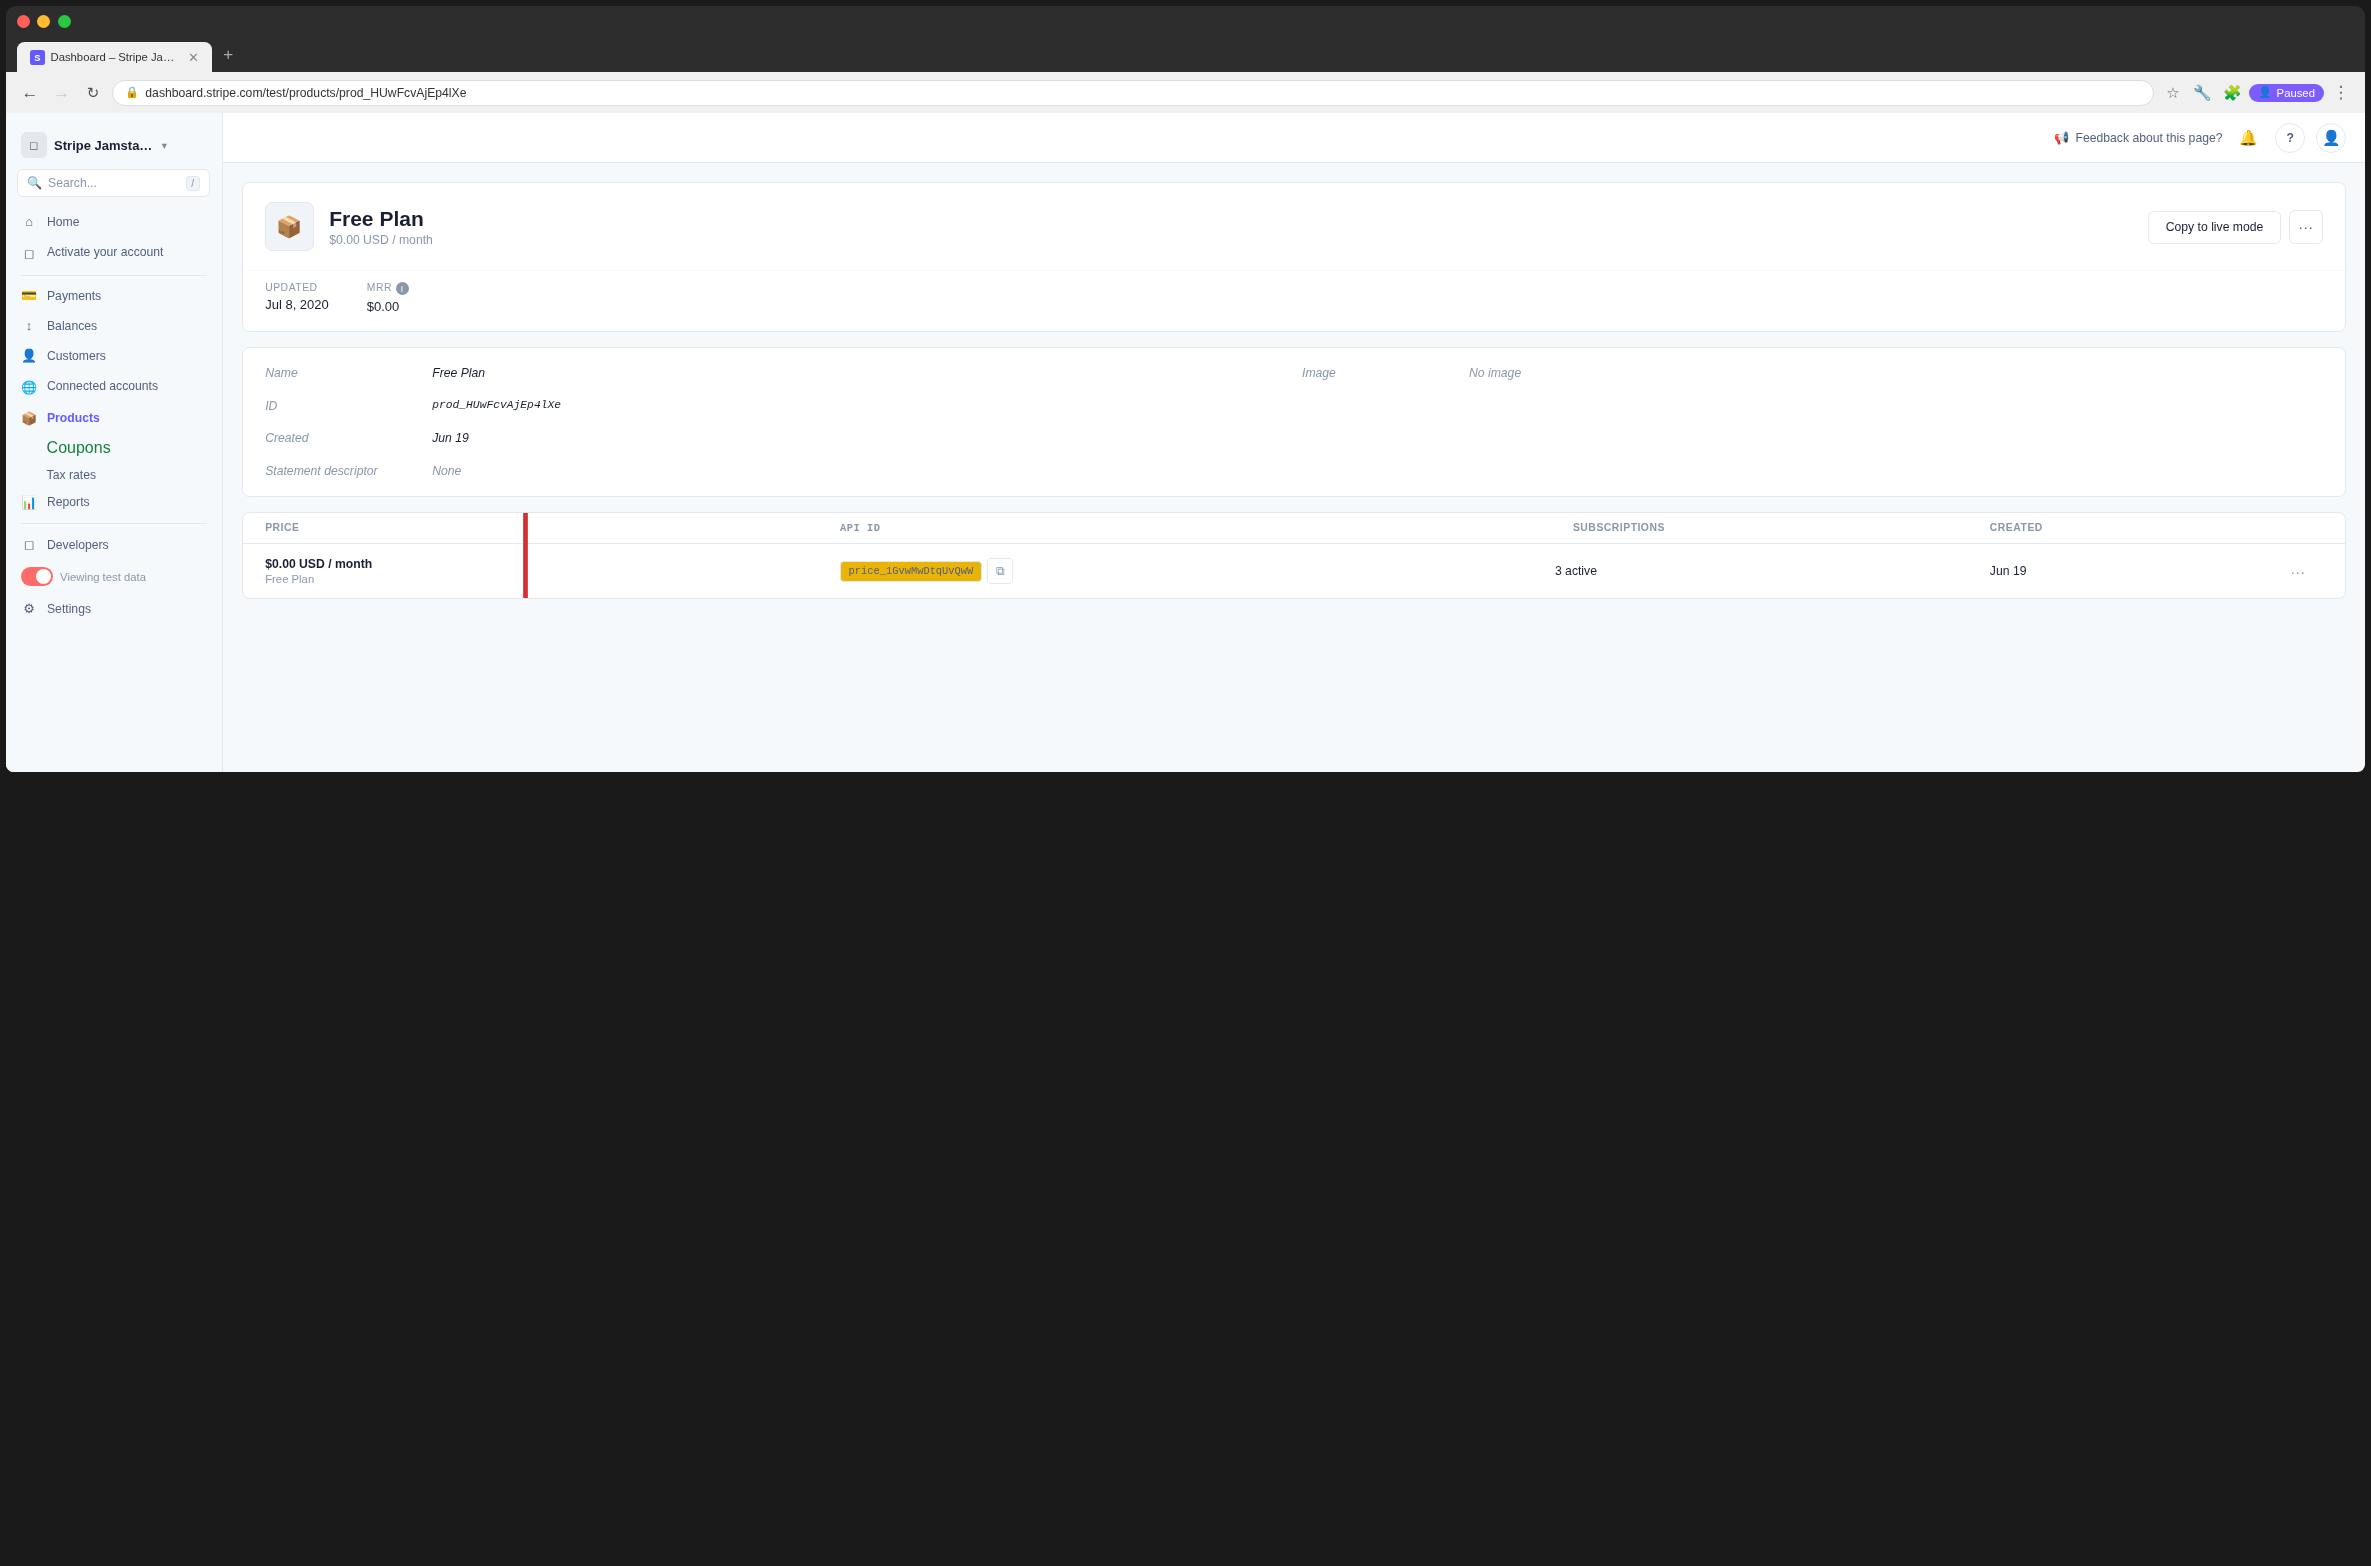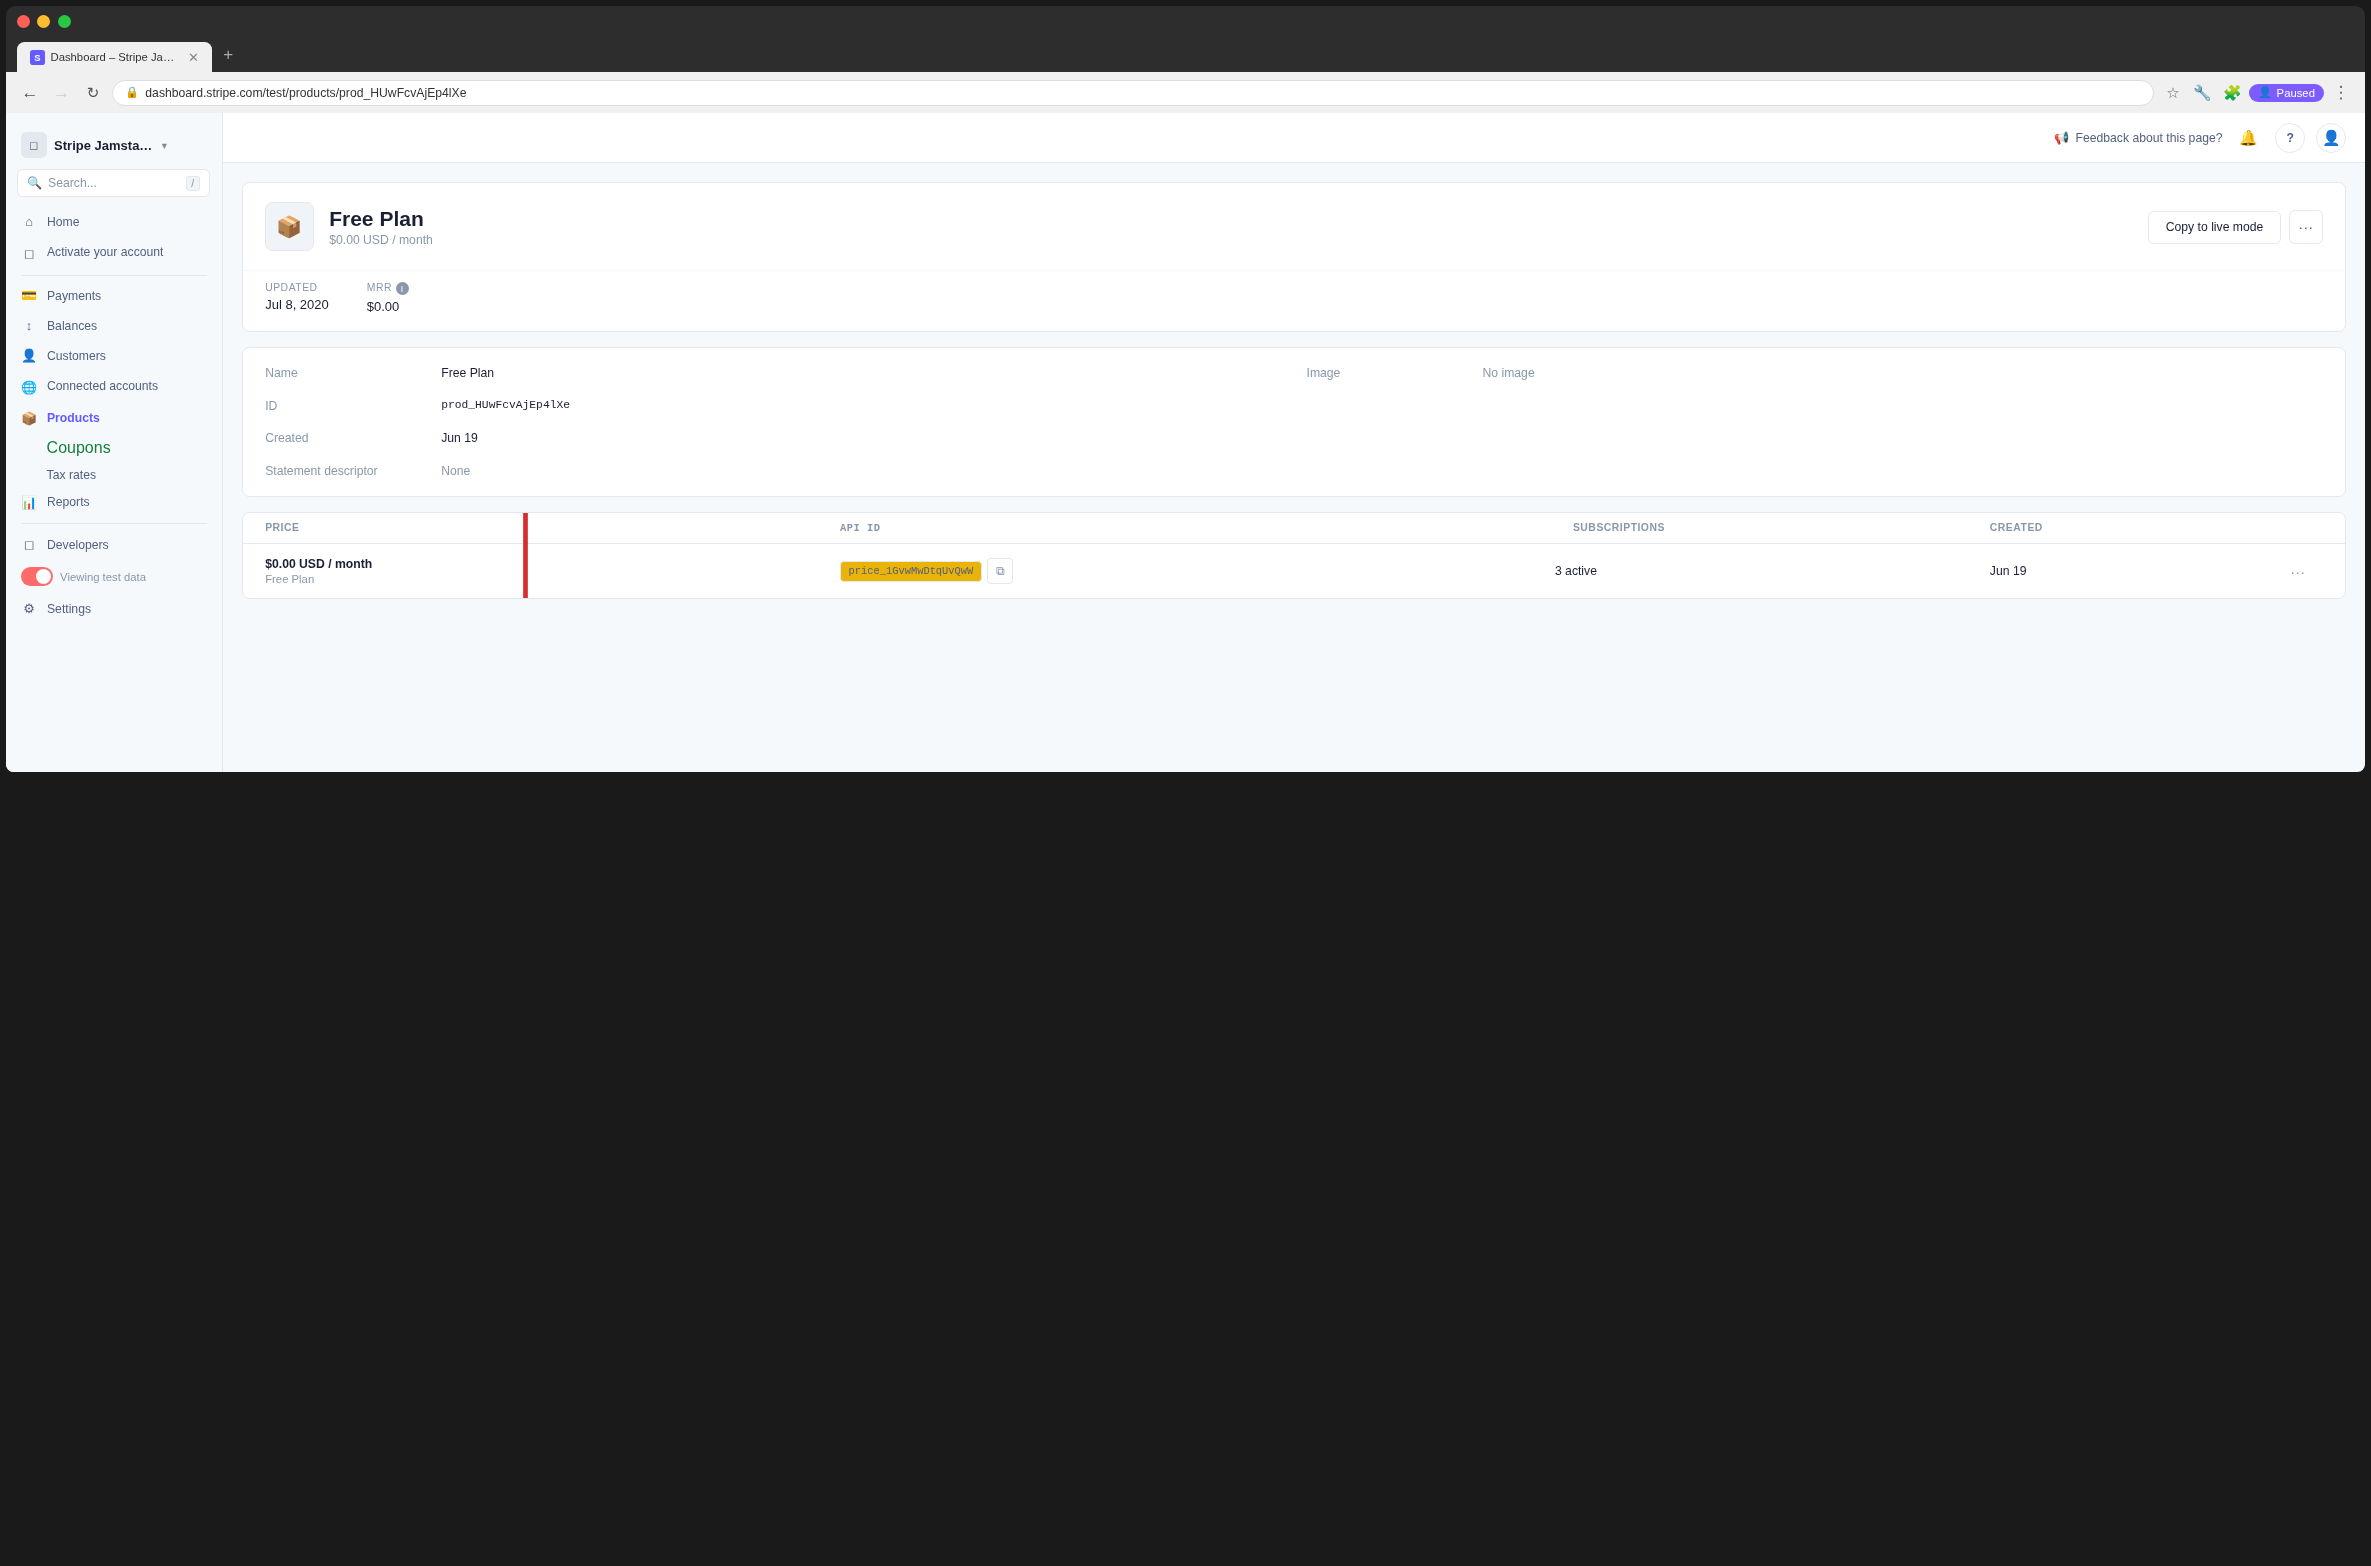--- a/index.html
+++ b/index.html
@@ -188,21 +188,21 @@
               <span>MRR</span>
               <span style="width:13px;height:13px;background:#8898aa;border-radius:50%;display:inline-flex;align-items:center;justify-content:center;color:white;font-size:8.5px;cursor:help;">i</span>
             </div>
             <div style="font-size:13px;font-weight:500;color:#1a1f36;margin-top:3.8px;">$0.00</div>
           </div>
         </div>
       </div>
 
       <div class="card">
 
-        <div style="padding:15px 22.6px;display:grid;grid-template-columns:151px 1fr 151px 1fr;gap:13px 25px;">
+        <div style="padding:15px 22.6px;display:grid;grid-template-columns:151px 1fr 151px 1fr;gap:13px 16px;font-style:italic;">
 
           <div style="color:#8898aa;font-size:12.2px;padding:2.8px 0;">Name</div>
           <div style="color:#1a1f36;font-size:12.2px;padding:2.8px 0;">Free Plan</div>
 
           <div style="color:#8898aa;font-size:12.2px;padding:2.8px 0;">Image</div>
           <div style="color:#8898aa;font-size:12.2px;padding:2.8px 0;">No image</div>
 
           <div style="color:#8898aa;font-size:12.2px;padding:2.8px 0;">ID</div>
           <div style="color:#1a1f36;font-size:11.3px;padding:2.8px 0;font-family:Monaco,Courier New,monospace;">prod_HUwFcvAjEp4lXe</div>
           <div></div>

